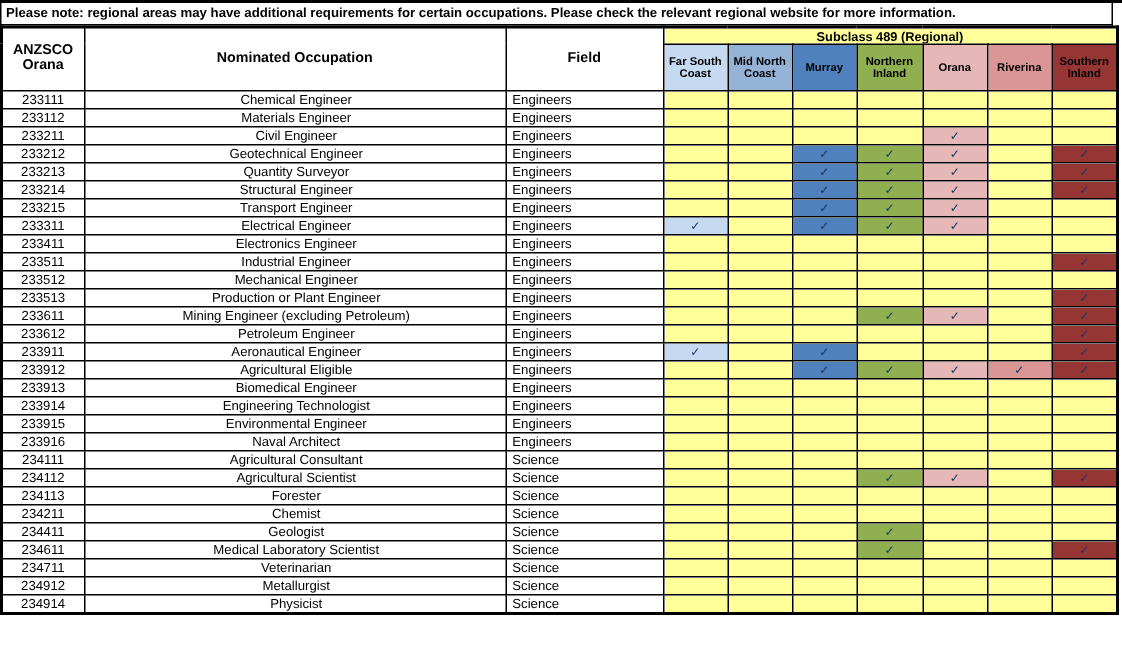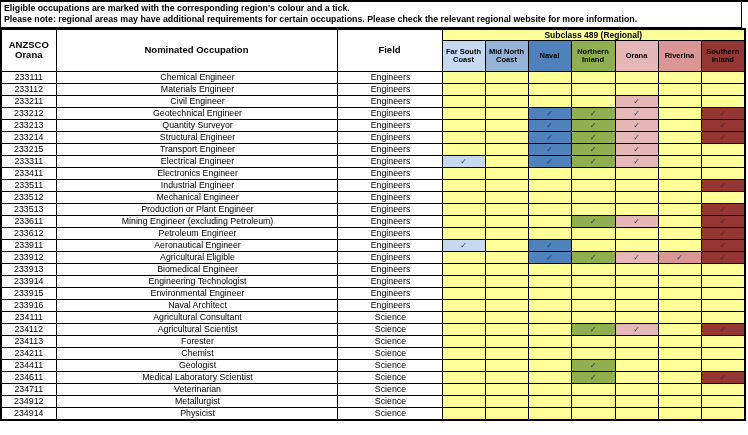--- a/index.html
+++ b/index.html
@@ -47,36 +47,35 @@
   tbody td {
     height: 11.6px;
     line-height: 11px;
     font-size: 8.8px;
     padding: 0 2px;
     white-space: nowrap;
     background: #fff;
   }
   td.code { text-align: center; padding: 0; }
   td.occ { text-align: center; padding-left: 4px; }
-  td.field { text-align: center; padding-left: 4px; }
+  td.field { text-align: left; padding-left: 4px; }
   td.tickcell { text-align: center; padding: 0; }
   .tick {
     font-family: "DejaVu Sans", sans-serif;
     font-size: 8px;
     font-weight: bold;
   }
 </style>
 </head>
 <body>
 
 <div class="page">
   <div class="topline"></div>
 
   <div class="notes">
-    <div>Eligible occupations are marked with the corresponding region's colour and a tick.</div>
     <div>Please note: regional areas may have additional requirements for certain occupations. Please check the relevant regional website for more information.</div>
   </div>
 
   <table class="occ-table">
     <colgroup>
       <col style="width:55px">
       <col style="width:281px">
       <col style="width:105px">
       <col style="width:43px">
         <col style="width:43px">
@@ -89,21 +88,21 @@
     <thead>
       <tr>
         <th class="main-th" rowspan="2">ANZSCO Orana</th>
         <th class="main-th" rowspan="2">Nominated Occupation</th>
         <th class="main-th" rowspan="2">Field</th>
         <th class="group-th" colspan="7" id="group-header" style="background: rgb(255, 255, 153);">Subclass 489 (Regional)</th>
       </tr>
       <tr id="region-headers">
           <th class="region-th" style="background: rgb(197, 217, 241);"><span>Far South Coast</span></th>
           <th class="region-th" style="background: rgb(149, 179, 215);"><span>Mid North Coast</span></th>
-          <th class="region-th" style="background: rgb(79, 129, 189);"><span>Naval</span></th>
+          <th class="region-th" style="background: rgb(79, 129, 189);"><span>Murray</span></th>
           <th class="region-th" style="background: rgb(143, 175, 80);"><span>Northern Inland</span></th>
           <th class="region-th" style="background: rgb(229, 184, 183);"><span>Orana</span></th>
           <th class="region-th" style="background: rgb(217, 150, 148);"><span>Riverina</span></th>
           <th class="region-th" style="background: rgb(150, 54, 52);"><span>Southern Inland</span></th>
         </tr>
     </thead>
     <tbody id="table-body">
         <tr>
           <td class="code">233111</td>
           <td class="occ">Chemical Engineer</td>

